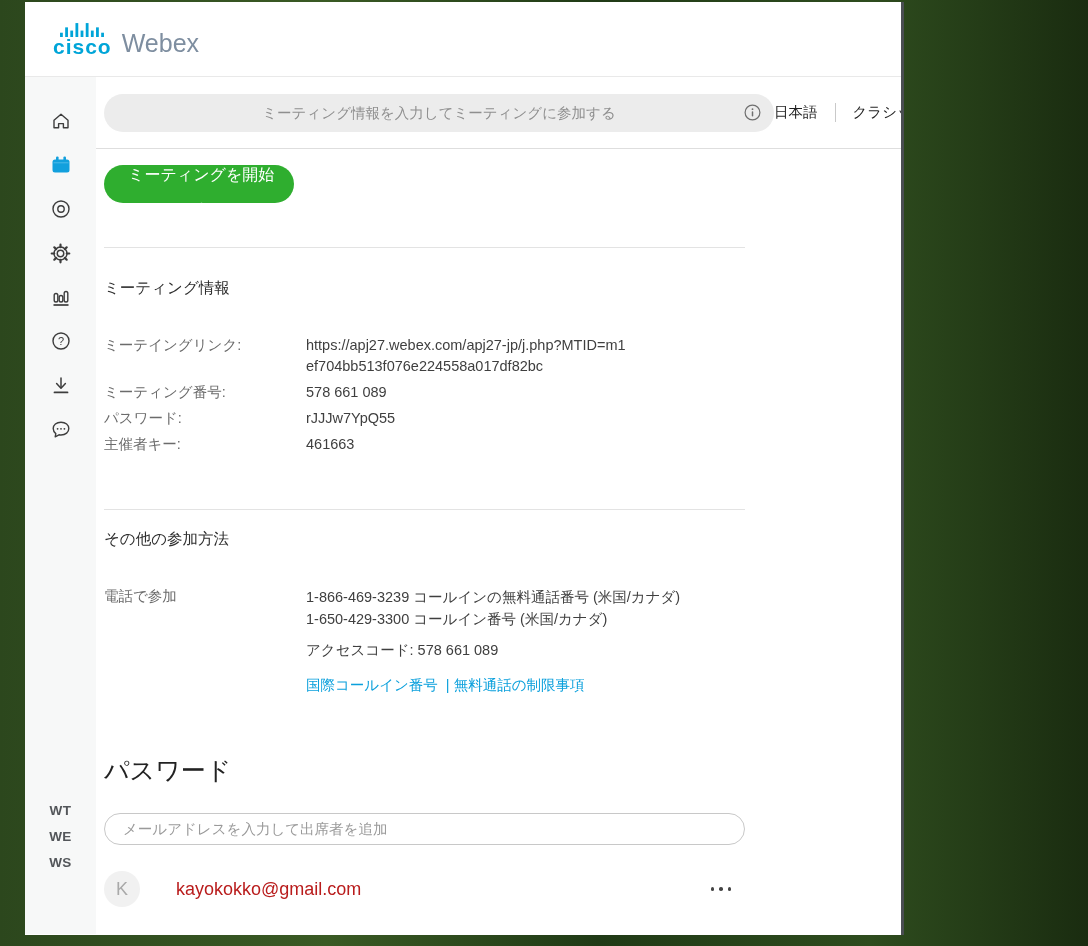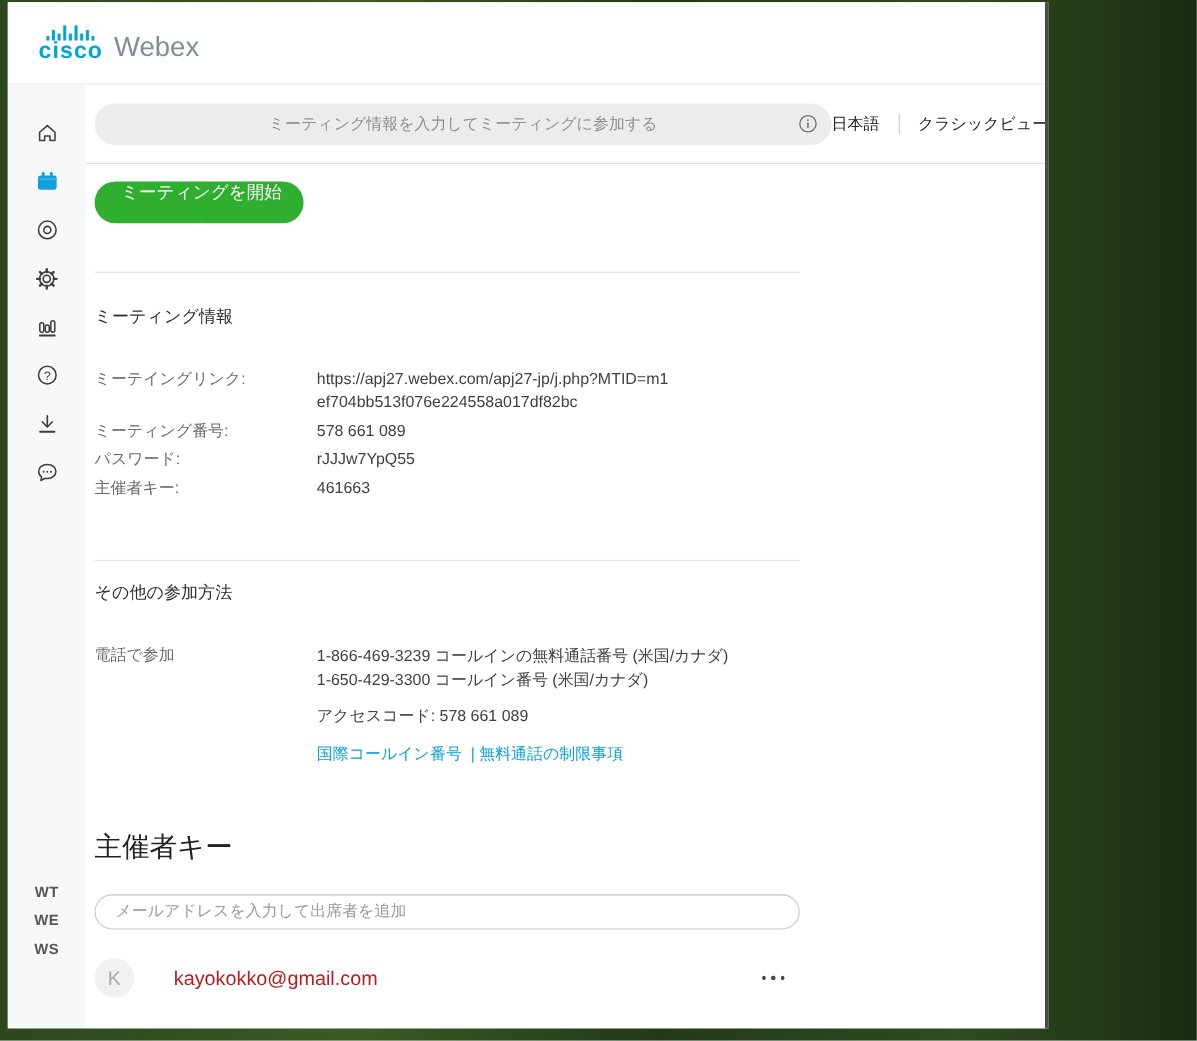--- a/index.html
+++ b/index.html
@@ -10,21 +10,21 @@
       linear-gradient(90deg, #2c471d 0%, #3a5a24 30%, #203a16 55%, #2e4c1e 80%, #1a2c10 100%);
     position:relative;
   }
   body::after{ 
     content:""; position:absolute; left:0; bottom:0; width:100%; height:12px;
     background:linear-gradient(90deg,#22331ا 0,#15230d 20%,#2f4a1c 45%,#0e1a08 70%,#31501f 90%);
     opacity:.8;
   }
 
   .window{
-    position:absolute; left:7px; top:2px; width:946px; height:933px;
+    position:absolute; left:25px; top:2px; width:879px; height:933px;
     background:#fff; border-right:3px solid #4a4e52; overflow:hidden;
   }
 
   
   .app-header{
     height:75px; background:#fff; border-bottom:1px solid #e9e9e9;
     display:flex; align-items:center; padding-left:28px;
   }
   .logo{ display:flex; align-items:flex-end; gap:10px; }
   .logo-cisco{ display:flex; flex-direction:column; align-items:center; }
@@ -286,21 +286,21 @@
           <div class="phone-lines">
             <div class="pline">1-866-469-3239 コールインの無料通話番号 (米国/カナダ)</div>
             <div class="pline">1-650-429-3300 コールイン番号 (米国/カナダ)</div>
             <div class="access-code">アクセスコード: 578 661 089</div>
             <div class="phone-links">
               <a>国際コールイン番号</a><span class="sep">|</span><a>無料通話の制限事項</a>
             </div>
           </div>
         </div>
 
-        <div class="invitees-title">主催者キー</div>
+        <div class="invitees-title">パスワード</div>
 
         <div class="email-pill">
           <input class="email-input" type="text" placeholder="メールアドレスを入力して出席者を追加" style="">
         </div>
 
         <div class="invitee-row">
           <div class="avatar">K</div>
           <span class="invitee-email">kayokokko@gmail.com</span>
           <span class="more-btn">
               <i></i>

